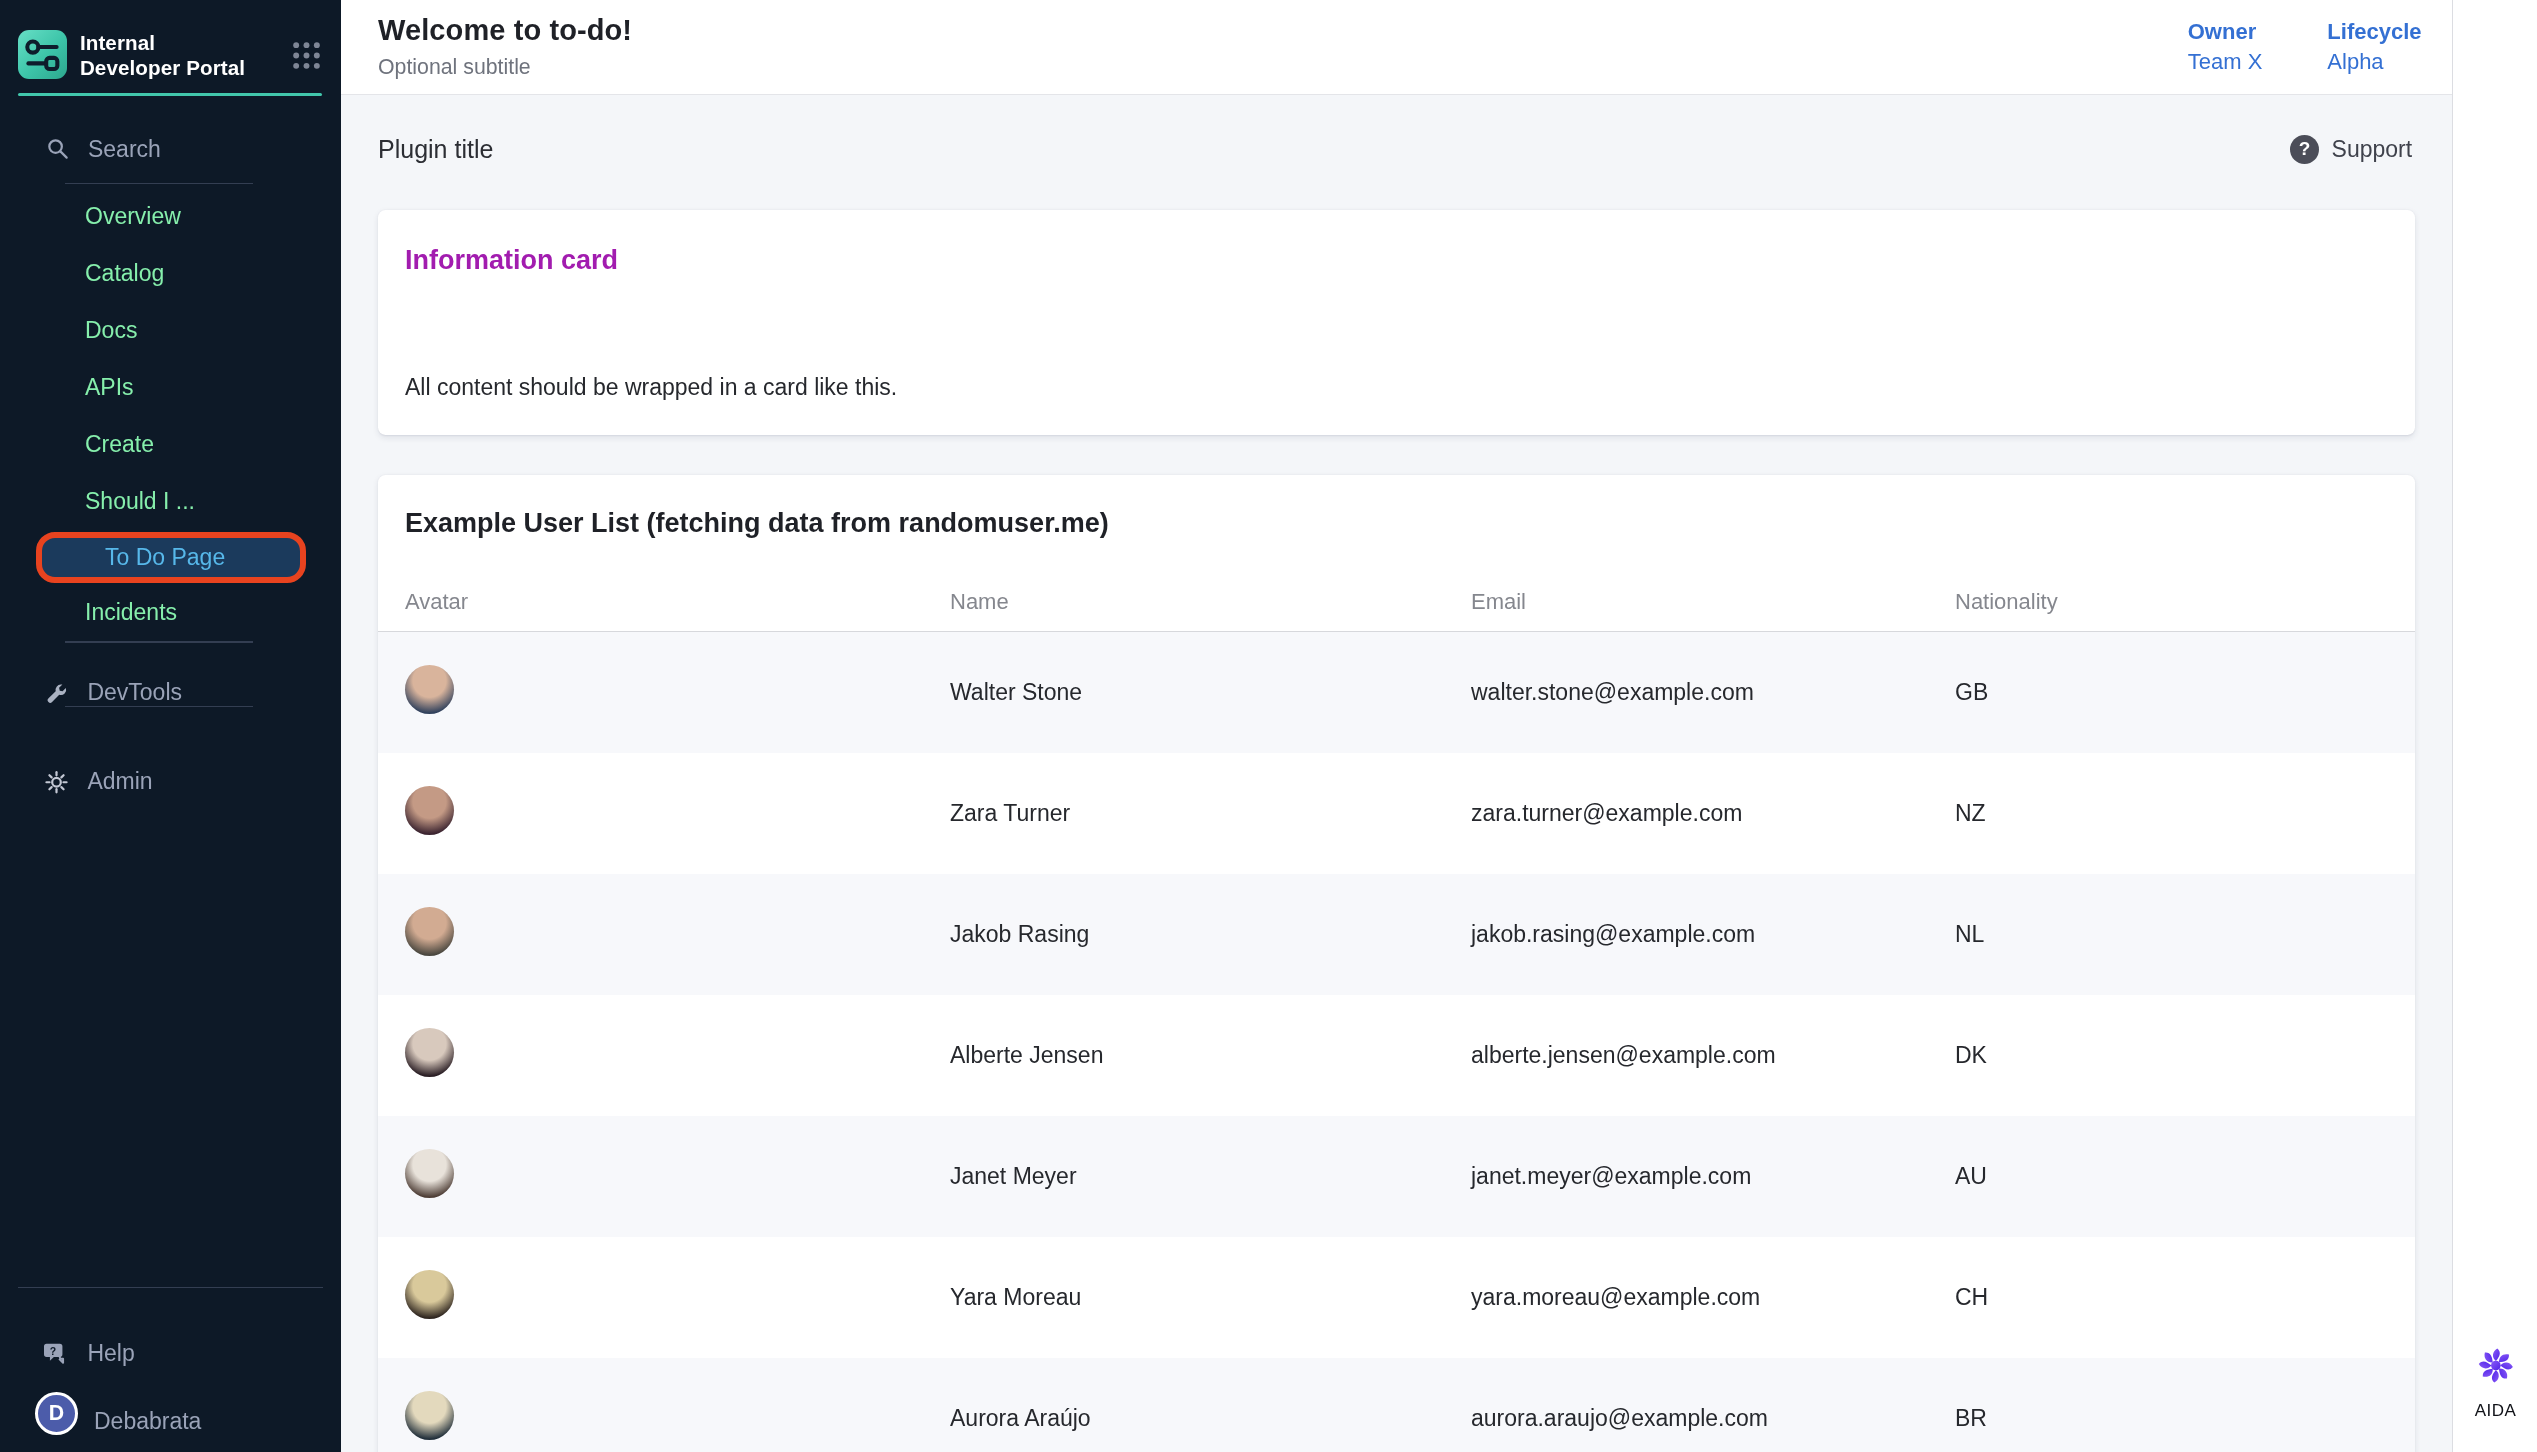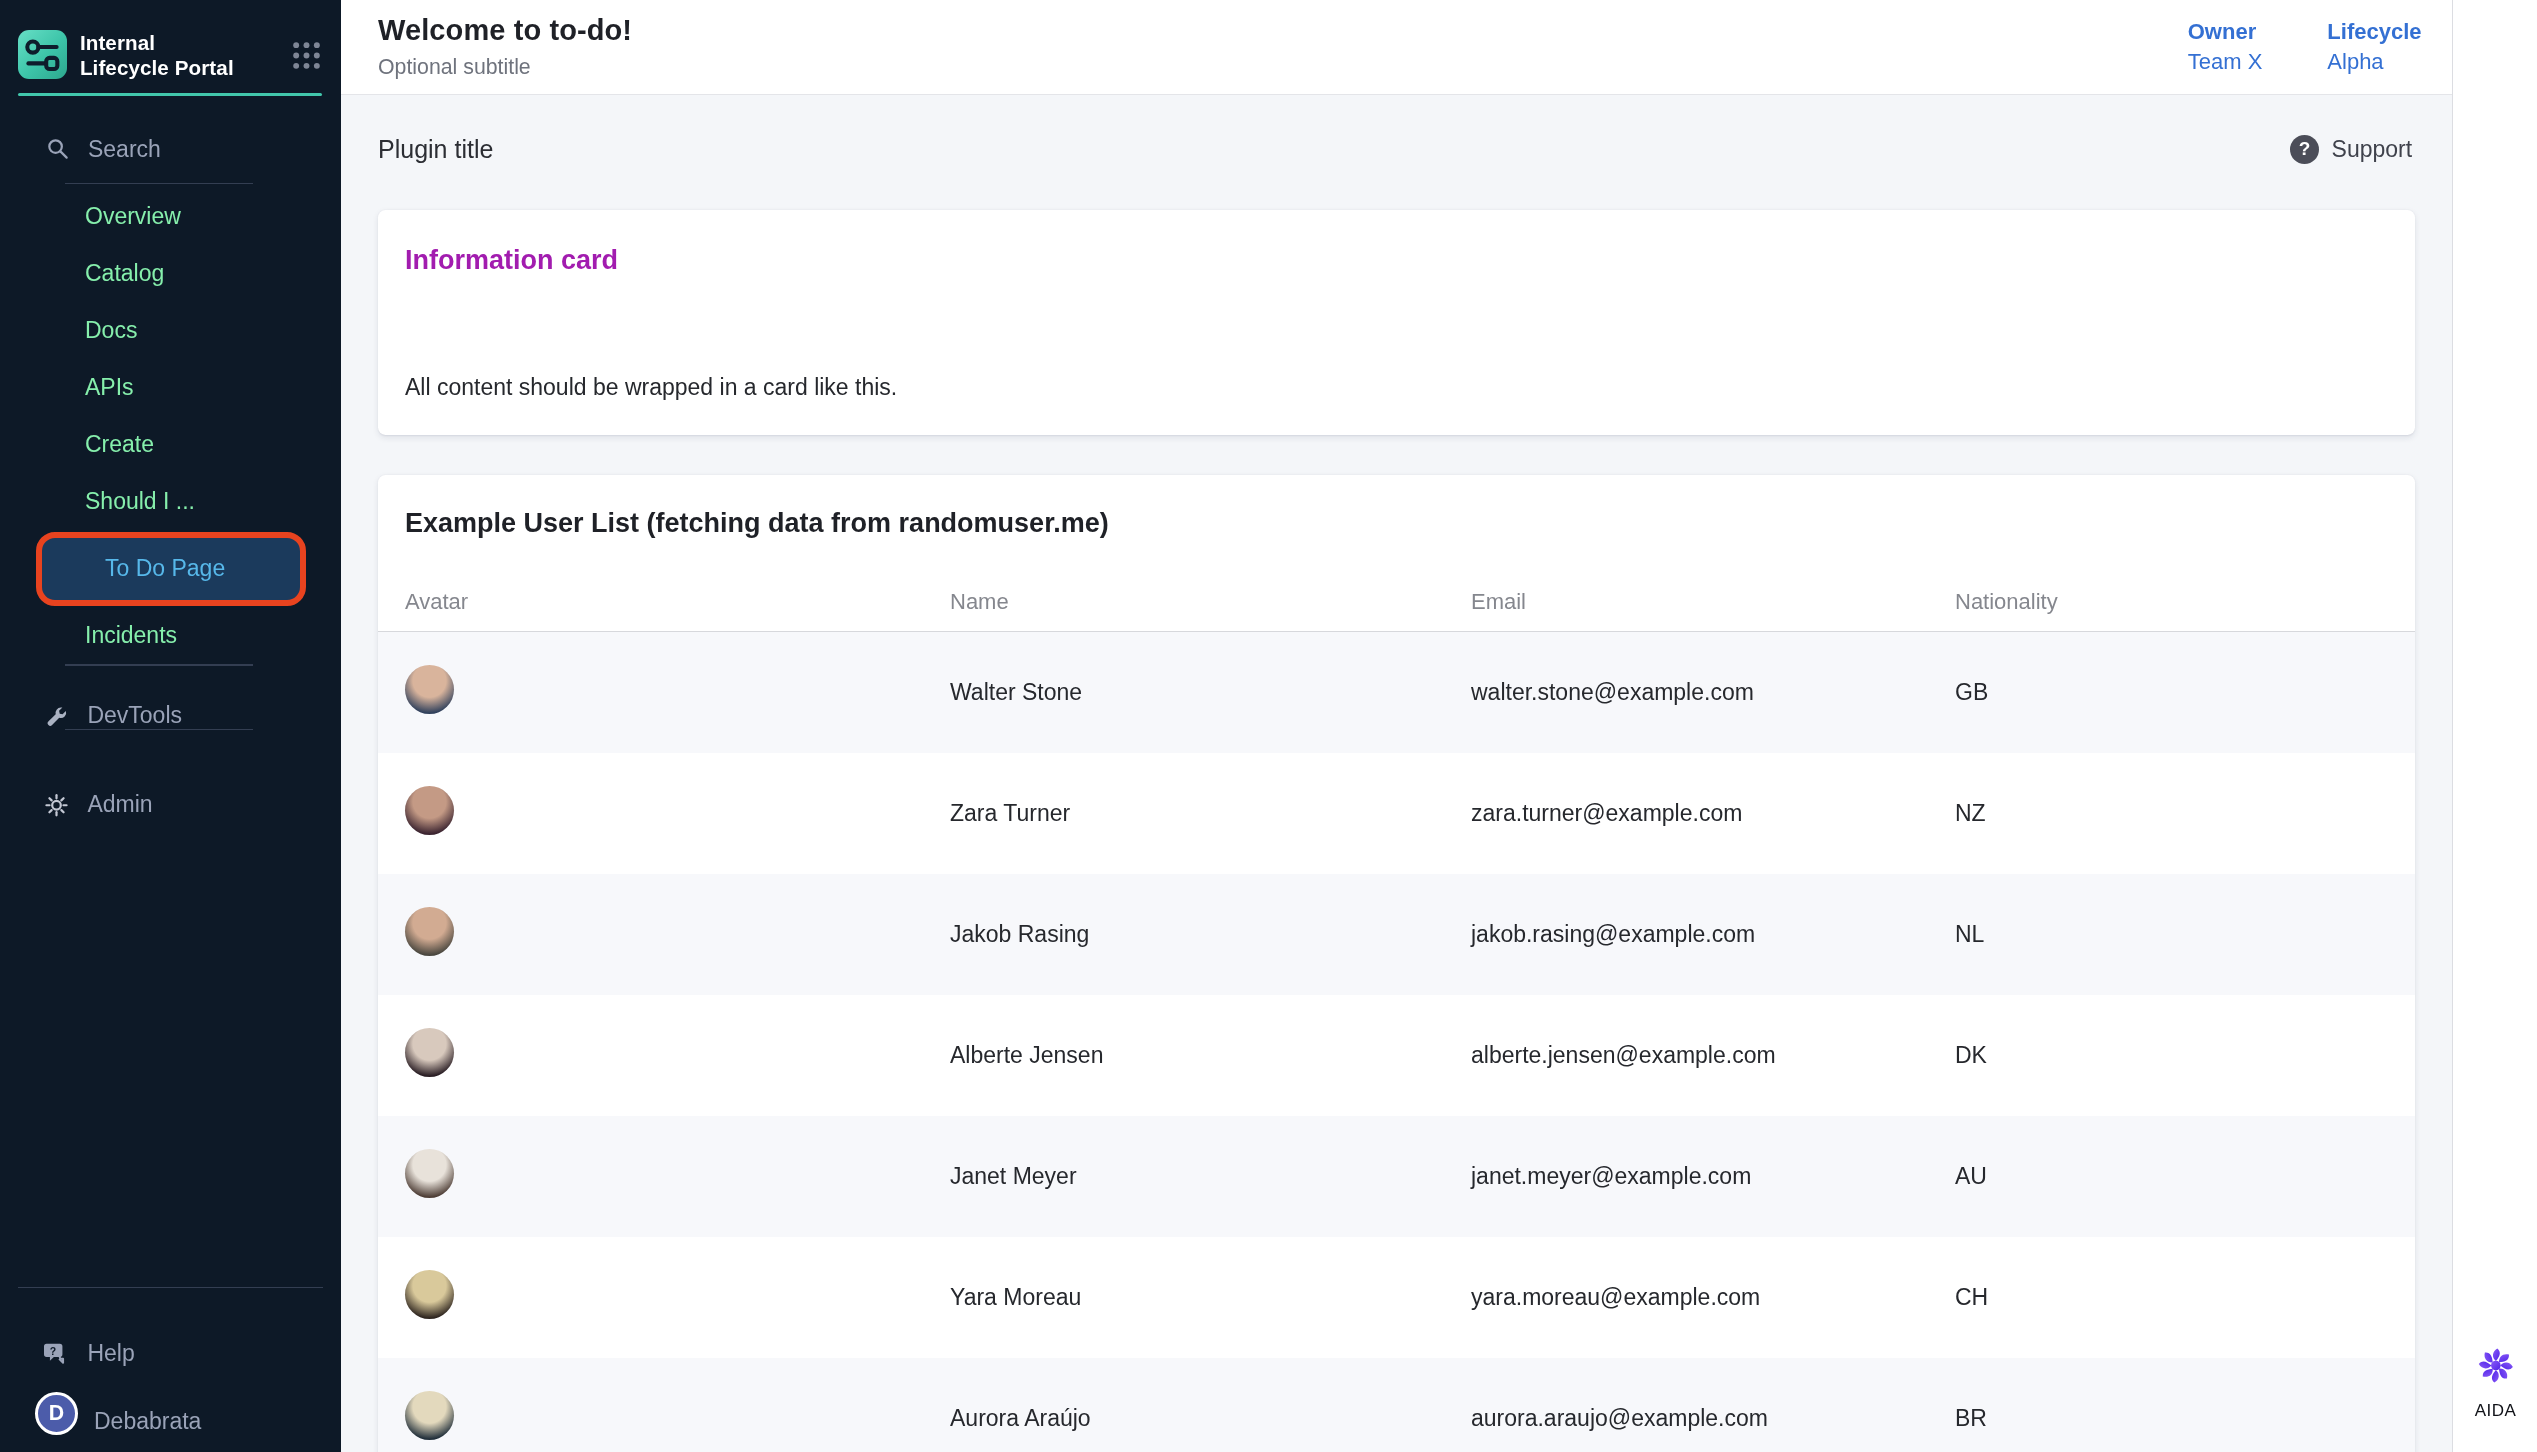--- a/index.html
+++ b/index.html
@@ -23,21 +23,21 @@
   .divider { height:1.5px; background:#333e52; }
   .divider.indent { margin:0 88px 0 65px; }
   .divider.full { margin:0 17.7px; }
 
   .nav { list-style:none; margin:3.7px 0 0; padding:0; }
   .nav-item { height:57px; display:flex; align-items:center; padding-left:85px;
               font-size:23px; color:#86efac; cursor:pointer; }
   .nav-item.active { margin:1.5px 35px 1.5px 14.7px; height:46px; border-radius:19px;
                      background:var(--active_bg,#1b3a5c); color:var(--active_text,#57b8ea);
                      padding-left:63px; }
-  .nav-item.annotated { border:6.6px solid var(--annotation_red,#e8431f); height:74px;margin-left:36px; }
+  .nav-item.annotated { border:6.6px solid var(--annotation_red,#e8431f); height:51px;margin-left:36px; }
 
   .tool-item { display:flex; align-items:flex-end; gap:18.4px; padding-left:44px; height:63px; font-size:23px; cursor:pointer; }
   .tool-item .ico { width:25px; display:flex; justify-content:center; }
   .admin-item { margin-top:25px; }
   .sidebar .spacer { flex:1; }
   .help-item { height:79px; }
   .user-item { height:68px; margin-bottom:17.7px; padding-left:35px; gap:16px; }
   .d-avatar { width:43px; height:43px; border-radius:50%; background:var(--avatar_indigo,#4c5caa);
               border:3.7px solid #fff; color:#fff; font-size:21.3px; font-weight:700;
               display:flex; align-items:center; justify-content:center; flex:none; }
@@ -96,21 +96,21 @@
       <div class="logo">
         <svg width="49" height="49" viewBox="0 0 66 66">
           <g stroke="#0e1d2c" stroke-width="5.5" fill="none" stroke-linecap="round">
             <circle cx="20" cy="23" r="7.5"></circle>
             <line x1="27.5" y1="23" x2="52" y2="23"></line>
             <line x1="14" y1="45" x2="37" y2="45"></line>
             <rect x="38" y="37.5" width="15" height="15" rx="4.5"></rect>
           </g>
         </svg>
       </div>
-      <div class="brand-title">Internal Lifecycle Portal</div>
+      <div class="brand-title">Internal Developer Portal</div>
       <div class="grid-dots">
         <svg width="31" height="31" viewBox="0 0 42 42" fill="#7e8696">
           <circle cx="7" cy="7" r="4"></circle>
             <circle cx="21" cy="7" r="4"></circle>
             <circle cx="35" cy="7" r="4"></circle>
           <circle cx="7" cy="21" r="4"></circle>
             <circle cx="21" cy="21" r="4"></circle>
             <circle cx="35" cy="21" r="4"></circle>
           <circle cx="7" cy="35" r="4"></circle>
             <circle cx="21" cy="35" r="4"></circle>

